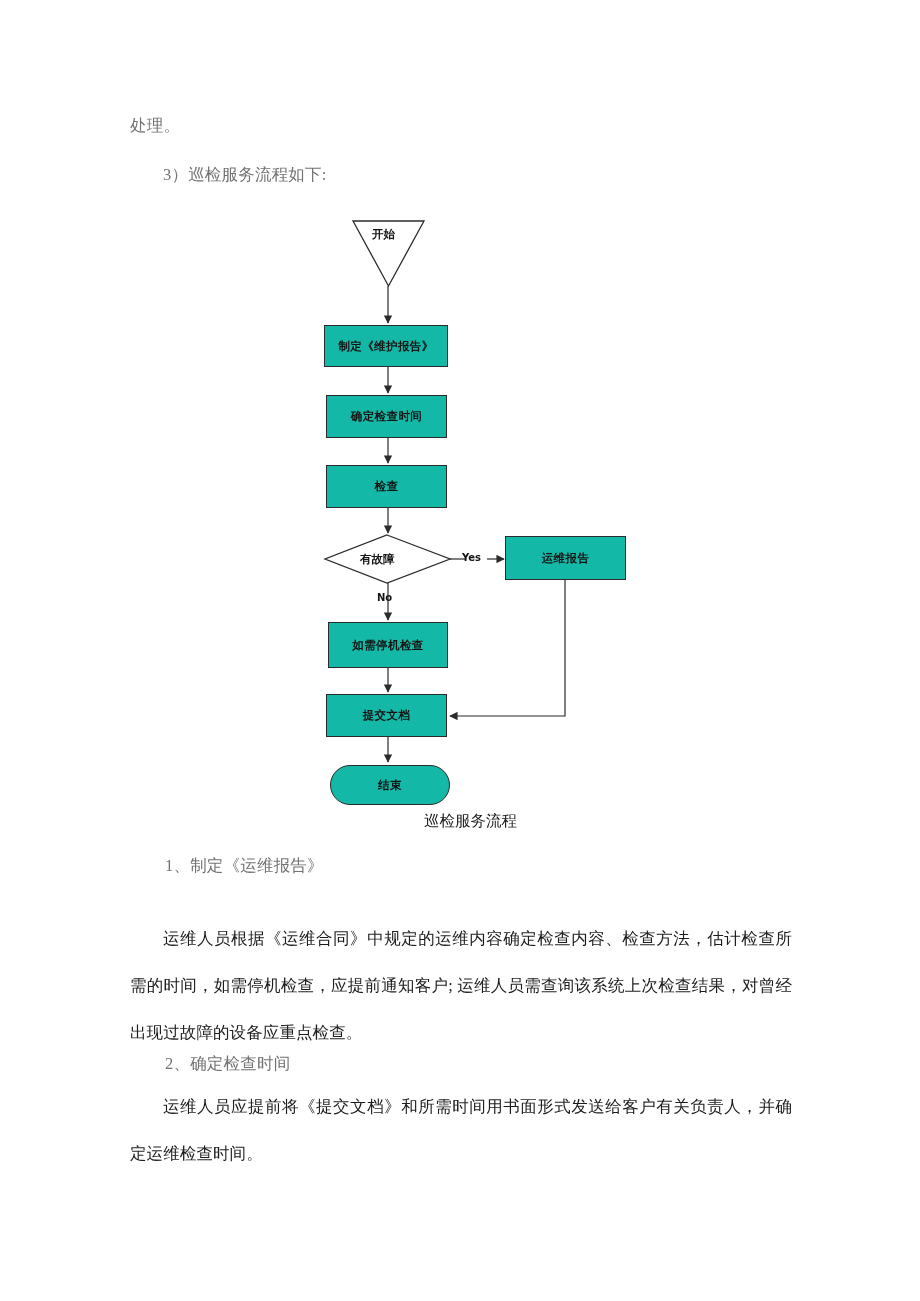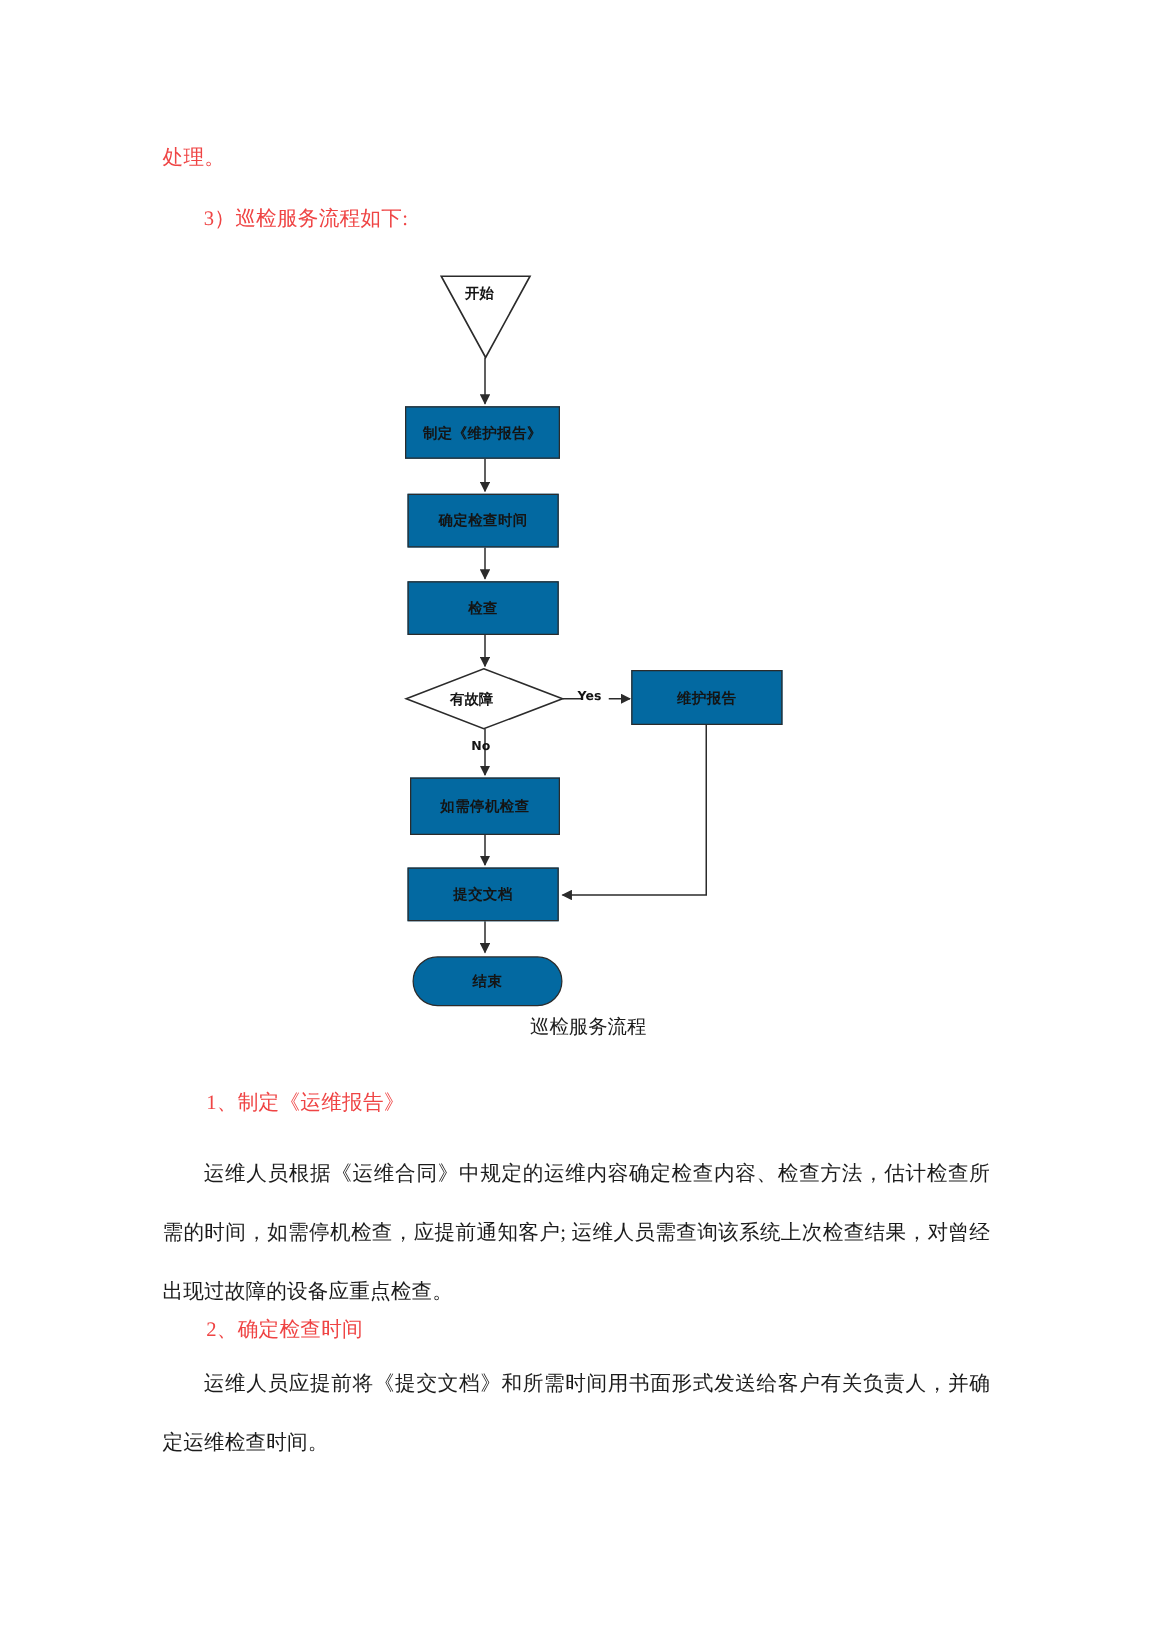--- a/index.html
+++ b/index.html
@@ -19,21 +19,21 @@
     position: absolute;
     inset: 0;
     background: #ffffff;
   }
 
   
   .para {
     position: absolute;
     font-size: 16.5px;
     line-height: 1.35;
-    color: #ef4444;
+    color: #737373;
     letter-spacing: 0.2px;
     white-space: nowrap;
   }
   .para-block {
     position: absolute;
     left: 130px;
     width: 662px;
     font-size: 16.5px;
     line-height: 47px;
     color: #1c1c1c;
@@ -49,21 +49,21 @@
     left: 0;
     top: 0;
     width: 920px;
     height: 1301px;
     pointer-events: none;
   }
   .node {
     position: absolute;
     box-sizing: border-box;
     border: 1.3px solid #2b2b2b;
-    background: #0369a1;
+    background: #14b8a6;
     display: flex;
     align-items: center;
     justify-content: center;
     font-family: "DejaVu Sans", "Liberation Sans", sans-serif;
     font-size: 11.5px;
     font-weight: 700;
     color: #141414;
     letter-spacing: 0.4px;
     white-space: nowrap;
   }
@@ -152,36 +152,36 @@
     <div class="tri-text" style="left:372px; top:227px;">开始</div>
 
     <div class="node" style="left:324px; top:325px; width:124px; height:42px;">制定《维护报告》</div>
 
     <div class="node" style="left:326px; top:395px; width:121px; height:43px;">确定检查时间</div>
 
     <div class="node" style="left:326px; top:465px; width:121px; height:43px;">检查</div>
 
     <div class="diamond-text" style="left:360px; top:552px;">有故障</div>
 
-    <div class="node" style="left:505px; top:536px; width:121px; height:44px;">维护报告</div>
+    <div class="node" style="left:505px; top:536px; width:121px; height:44px;">运维报告</div>
 
     <div class="node" style="left:328px; top:622px; width:120px; height:46px;">如需停机检查</div>
 
     <div class="node node-round" style="left:330px; top:765px; width:120px; height:40px;">结束</div>
 
     <div class="node" style="left:326px; top:694px; width:121px; height:43px;">提交文档</div>
 
     <div class="node-label-plain" style="left:462px; top:552px;">Yes</div>
 
     <div class="node-label-plain" style="left:377px; top:592px;">No</div>
 
     <div class="caption" style="left:424px; top:811px;">巡检服务流程</div>
   </div>
 
-  <div class="para" style="left:165px; top:855px;margin-top:16px;">1、制定《运维报告》</div>
+  <div class="para" style="left:165px; top:855px;">1、制定《运维报告》</div>
 
   <div class="para-block indent" style="top:915px;">运维人员根据《运维合同》中规定的运维内容确定检查内容、检查方法，估计检查所需的时间，如需停机检查，应提前通知客户; 运维人员需查询该系统上次检查结果，对曾经出现过故障的设备应重点检查。</div>
 
   <div class="para" style="left:165px; top:1053px;">2、确定检查时间</div>
 
   <div class="para-block indent" style="top:1083px;">运维人员应提前将《提交文档》和所需时间用书面形式发送给客户有关负责人，并确定运维检查时间。</div>
 
 </div>
 
 </body></html>

